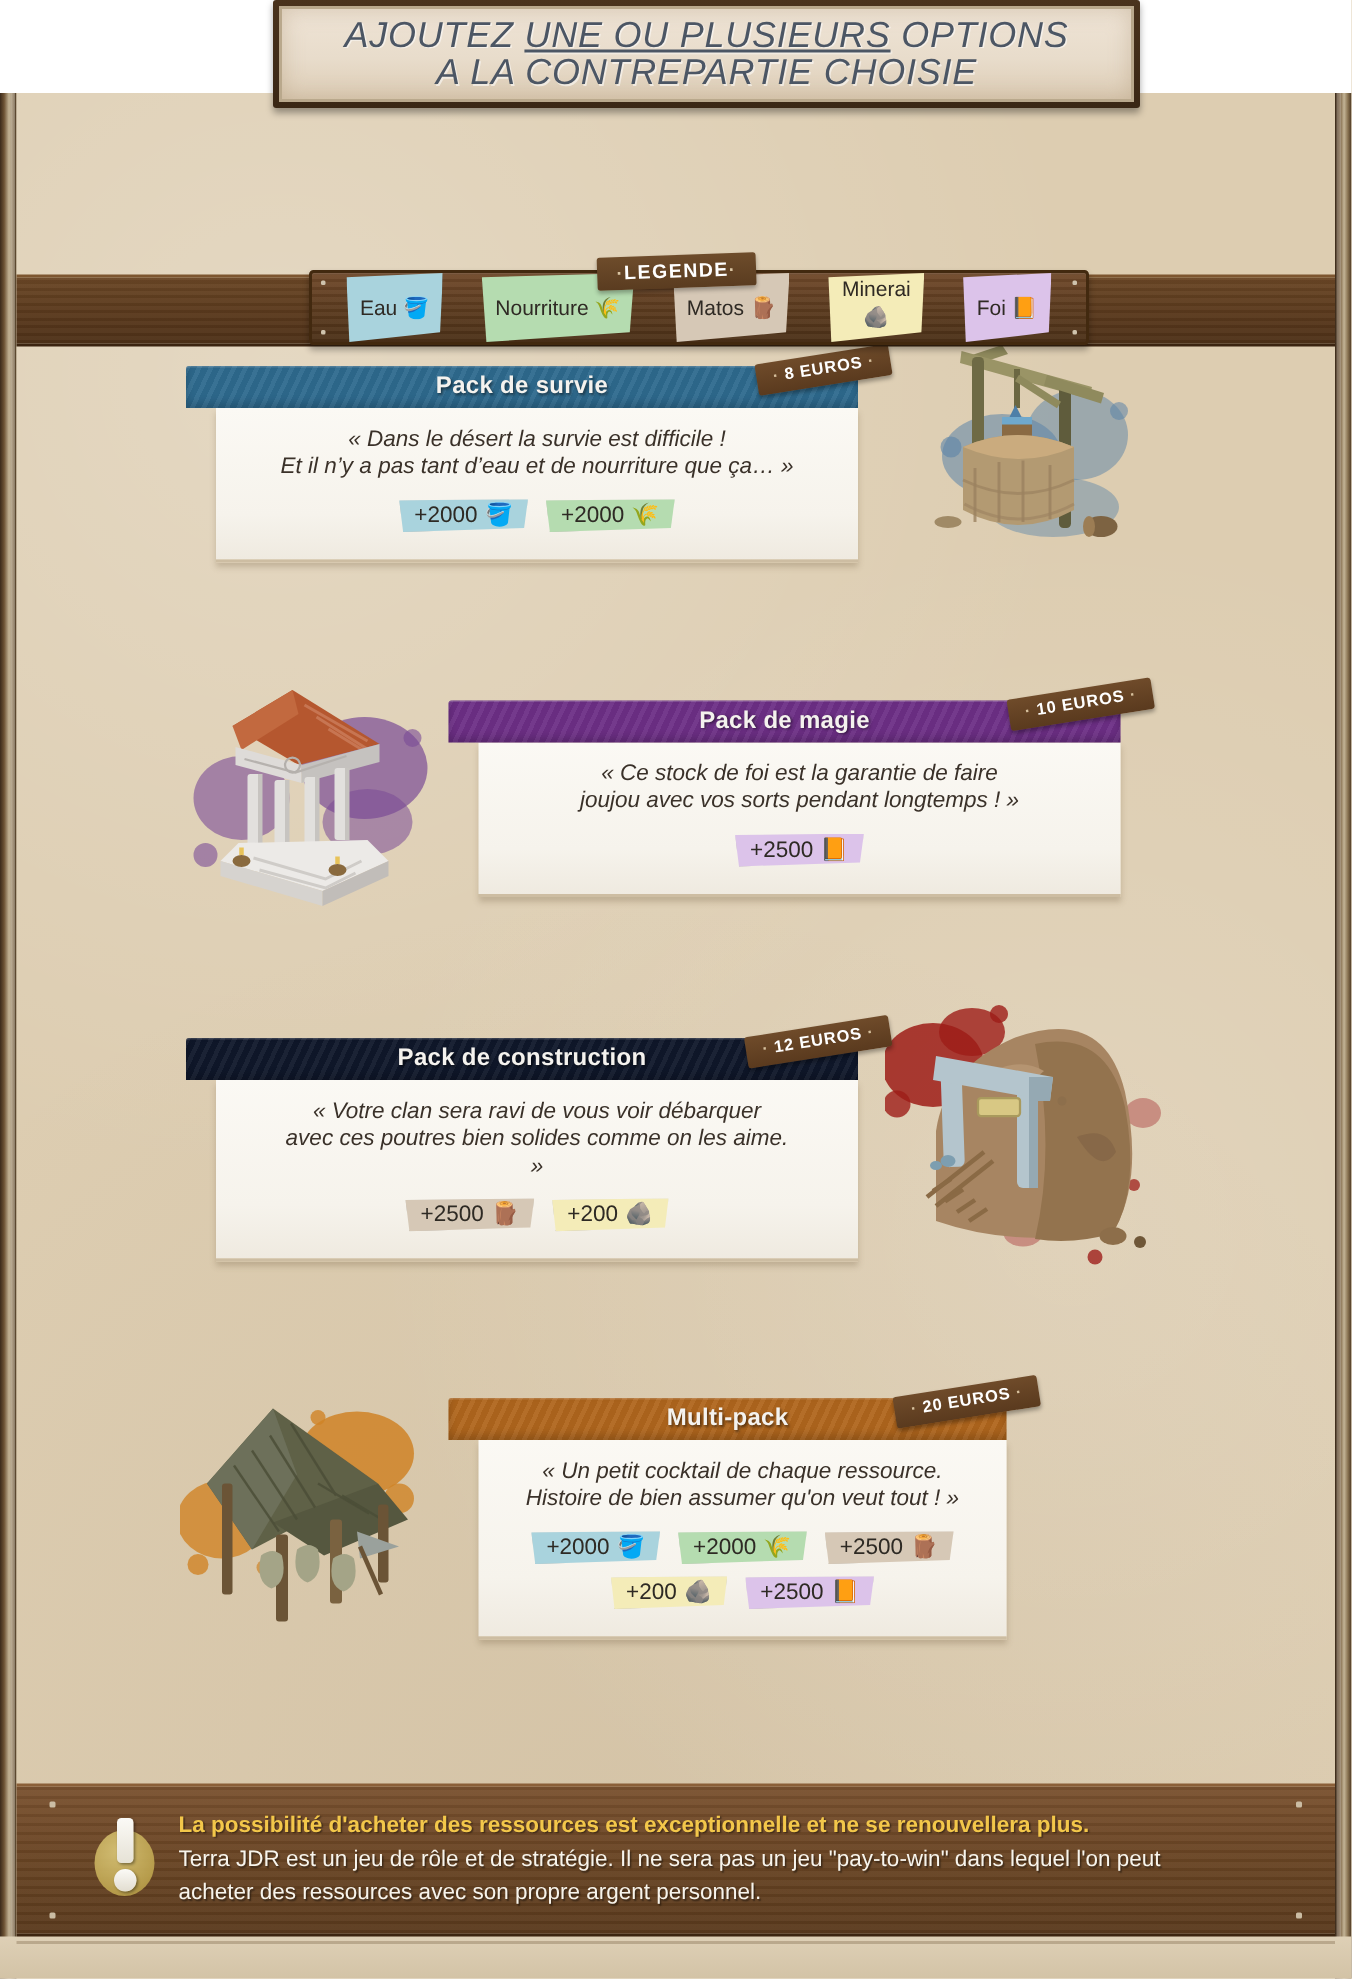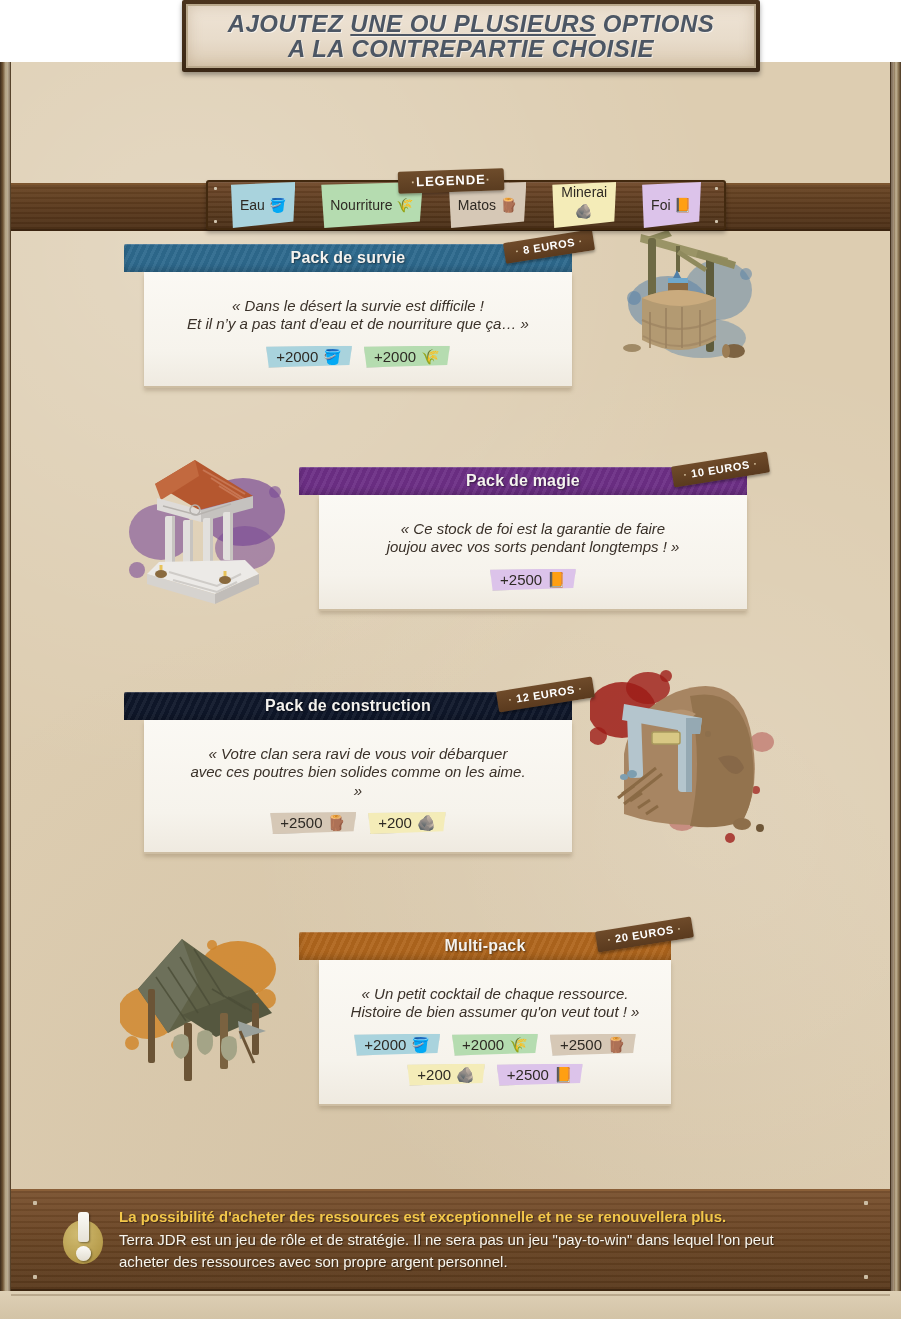--- a/index.html
+++ b/index.html
@@ -49,21 +49,21 @@
   }
   #title-inner{
     width:100%;height:100%;
     background:linear-gradient(180deg,#efe4d6 0%,#e8dccb 55%,#ddcdb6 100%);
     border:2px solid #b9a88c;
     box-sizing:border-box;
     display:flex;flex-direction:column;align-items:center;justify-content:center;
     box-shadow:inset 0 0 14px rgba(160,135,100,.35);
   }
   .title-line{
-    font-style:italic;font-weight:bold;
+    font-style:italic;font-weight:normal;
     font-size:24px;letter-spacing:.5px;color:#4c5664;
     line-height:1.05;white-space:nowrap;
     text-shadow:1px 1px 0 rgba(255,255,255,.55);
   }
   .title-line .u{text-decoration:underline;text-underline-offset:2px;}
 
   
   #legend-label{
     position:absolute;left:50%;top:108px;transform:translateX(-50%) rotate(-2deg);
     background:linear-gradient(180deg,#6e4c2b 0%,#5a3c20 100%);
@@ -121,21 +121,21 @@
   }
   .card-title{
     position:relative;z-index:2;
     color:#f4f2ee;font-weight:bold;font-size:16px;letter-spacing:.2px;
     text-shadow:1px 1px 2px rgba(0,0,0,.55);
   }
   .card-body{
     background:linear-gradient(180deg,#fbf9f4 0%,#f6f3ec 70%,#efeae0 100%);
     border-bottom:2px solid #cdbda2;
     box-shadow:0 3px 4px rgba(120,100,70,.3);
-    padding:25px 14px 18px;box-sizing:border-box;margin-left:20px;
+    padding:12px 14px 18px;box-sizing:border-box;margin-left:20px;
   }
   .quote{
     text-align:center;font-style:italic;font-size:15px;line-height:1.22;
     color:#3a3129;white-space:pre-line;
   }
   .chips{
     display:flex;flex-wrap:wrap;justify-content:center;gap:8px 12px;
     margin-top:12px;
   }
   .chip{

